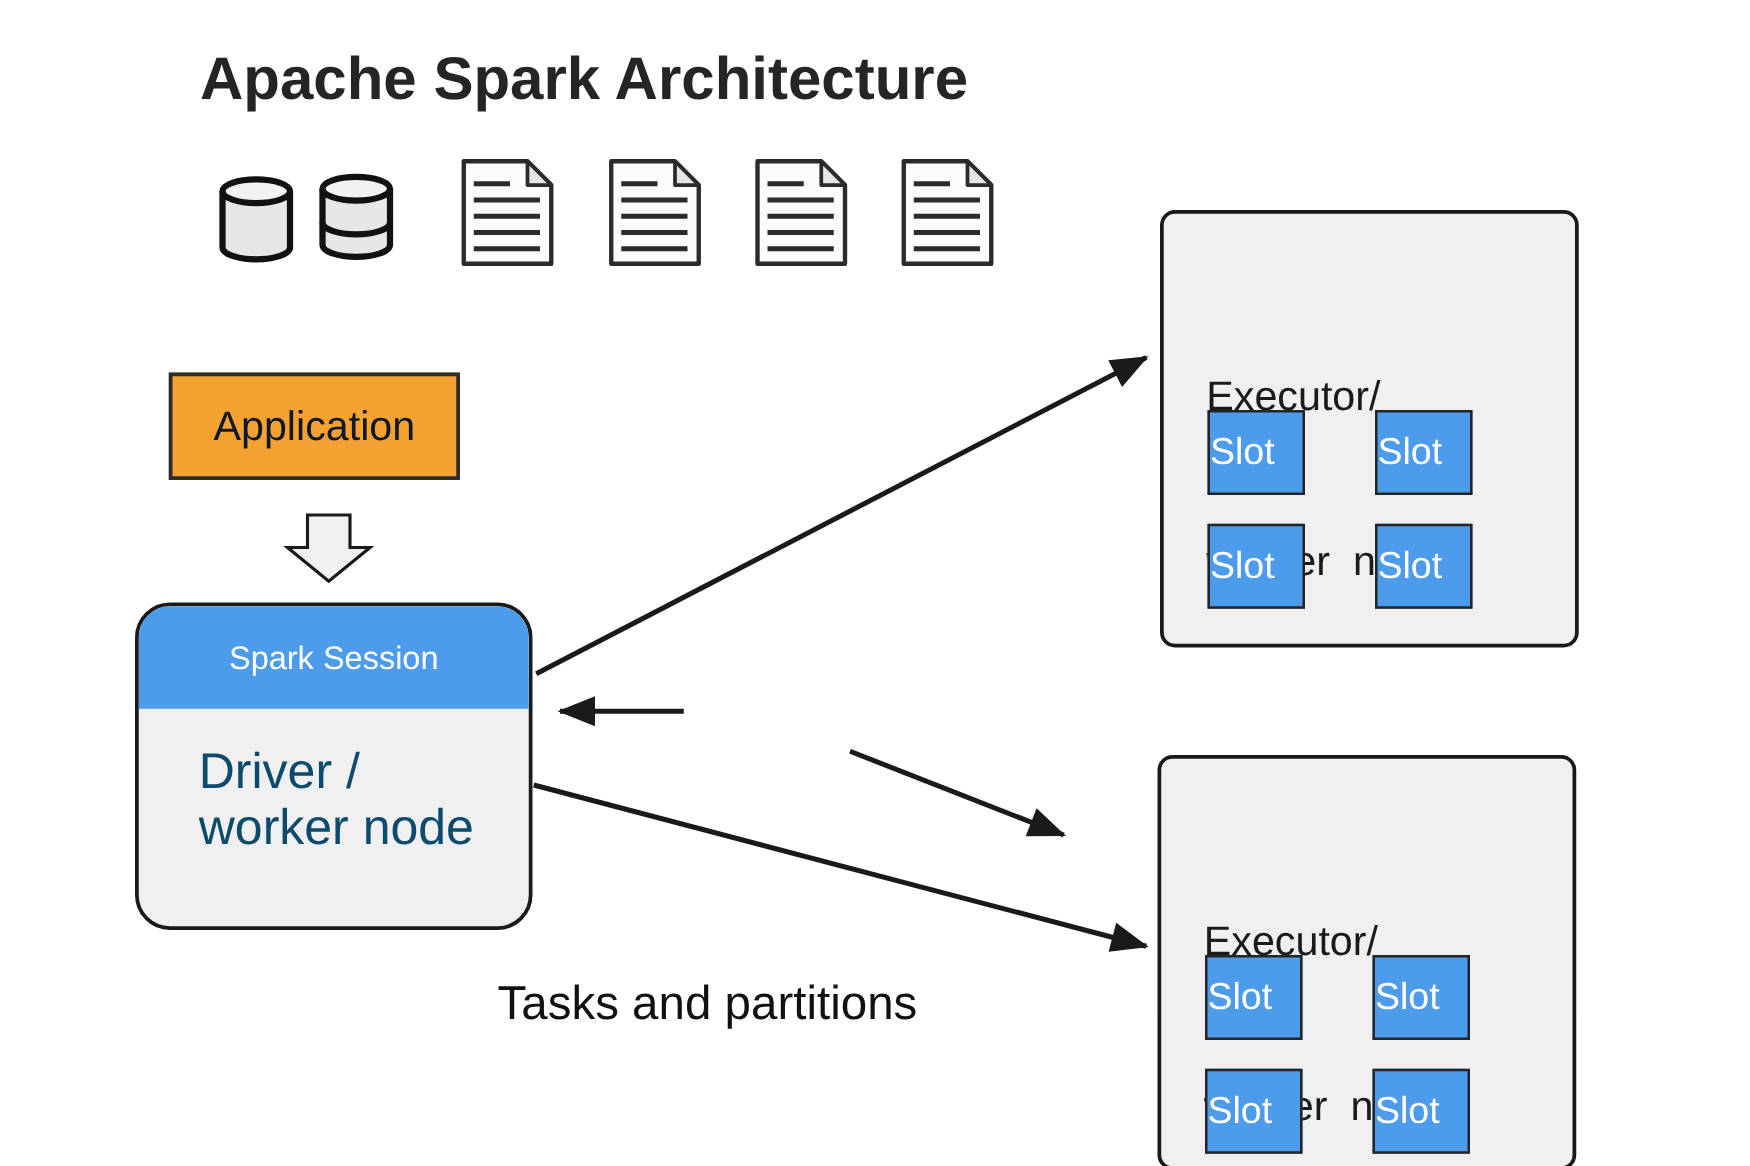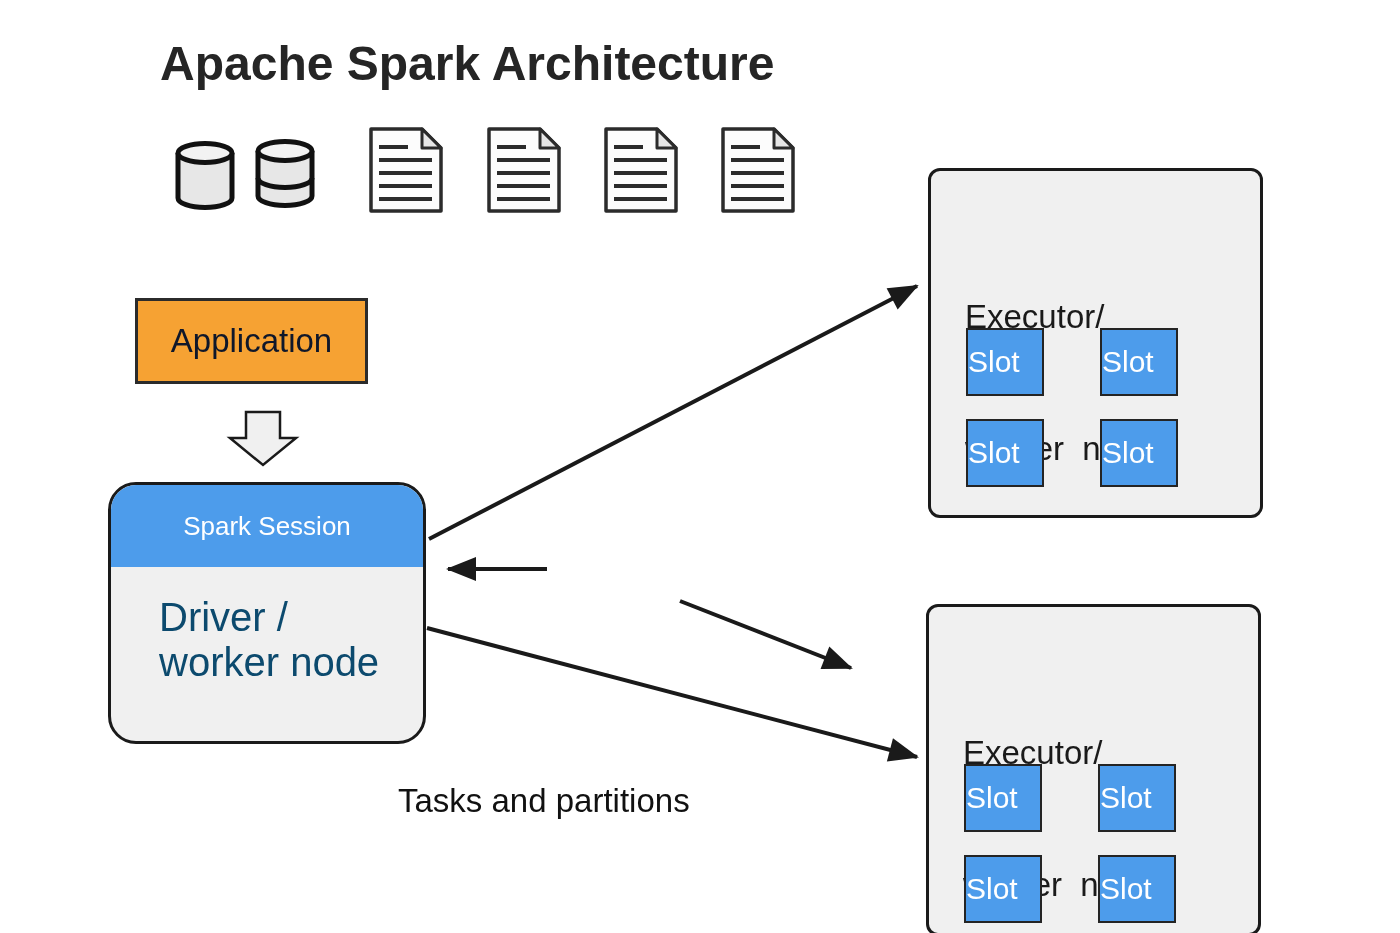--- a/index.html
+++ b/index.html
@@ -55,21 +55,21 @@
   .slot{
     position:absolute;width:78px;height:68px;box-sizing:border-box;
     background:var(--accent_blue,#4D9CEB);border:2px solid #242424;
     display:flex;align-items:center;justify-content:flex-start;
     color:#ffffff;font-size:30px;
   }
   .slot.s1{left:35px;top:157px;}
   .slot.s2{left:169px;top:157px;}
   .slot.s3{left:35px;top:248px;}
   .slot.s4{left:169px;top:248px;}
-  .caption{left:398px;top:782px;font-size:33px;color:#111111;white-space:nowrap;}
+  .caption{left:398px;top:782px;font-size:38px;color:#111111;white-space:nowrap;}
   .icon{position:absolute;}
 </style>
 </head>
 <body>
 
 <div id="canvas">
 
   <svg class="abs arrows" viewBox="0 0 1400 933" xmlns="http://www.w3.org/2000/svg">
     <defs>
       <marker id="ah" markerUnits="userSpaceOnUse" markerWidth="32" markerHeight="26" refX="29" refY="13" orient="auto">

